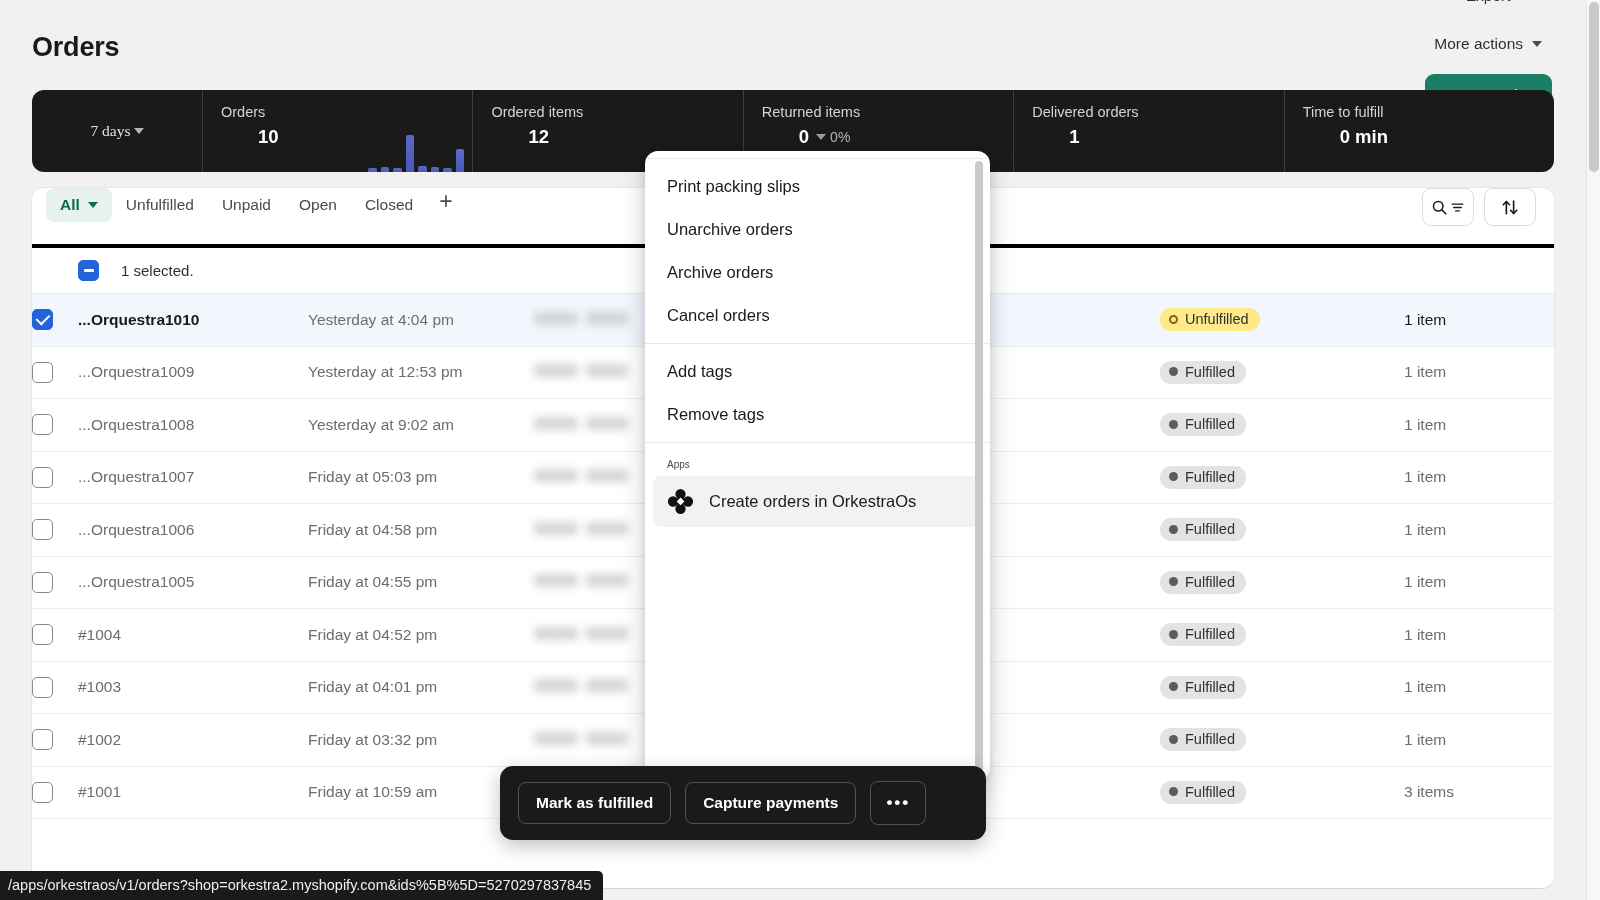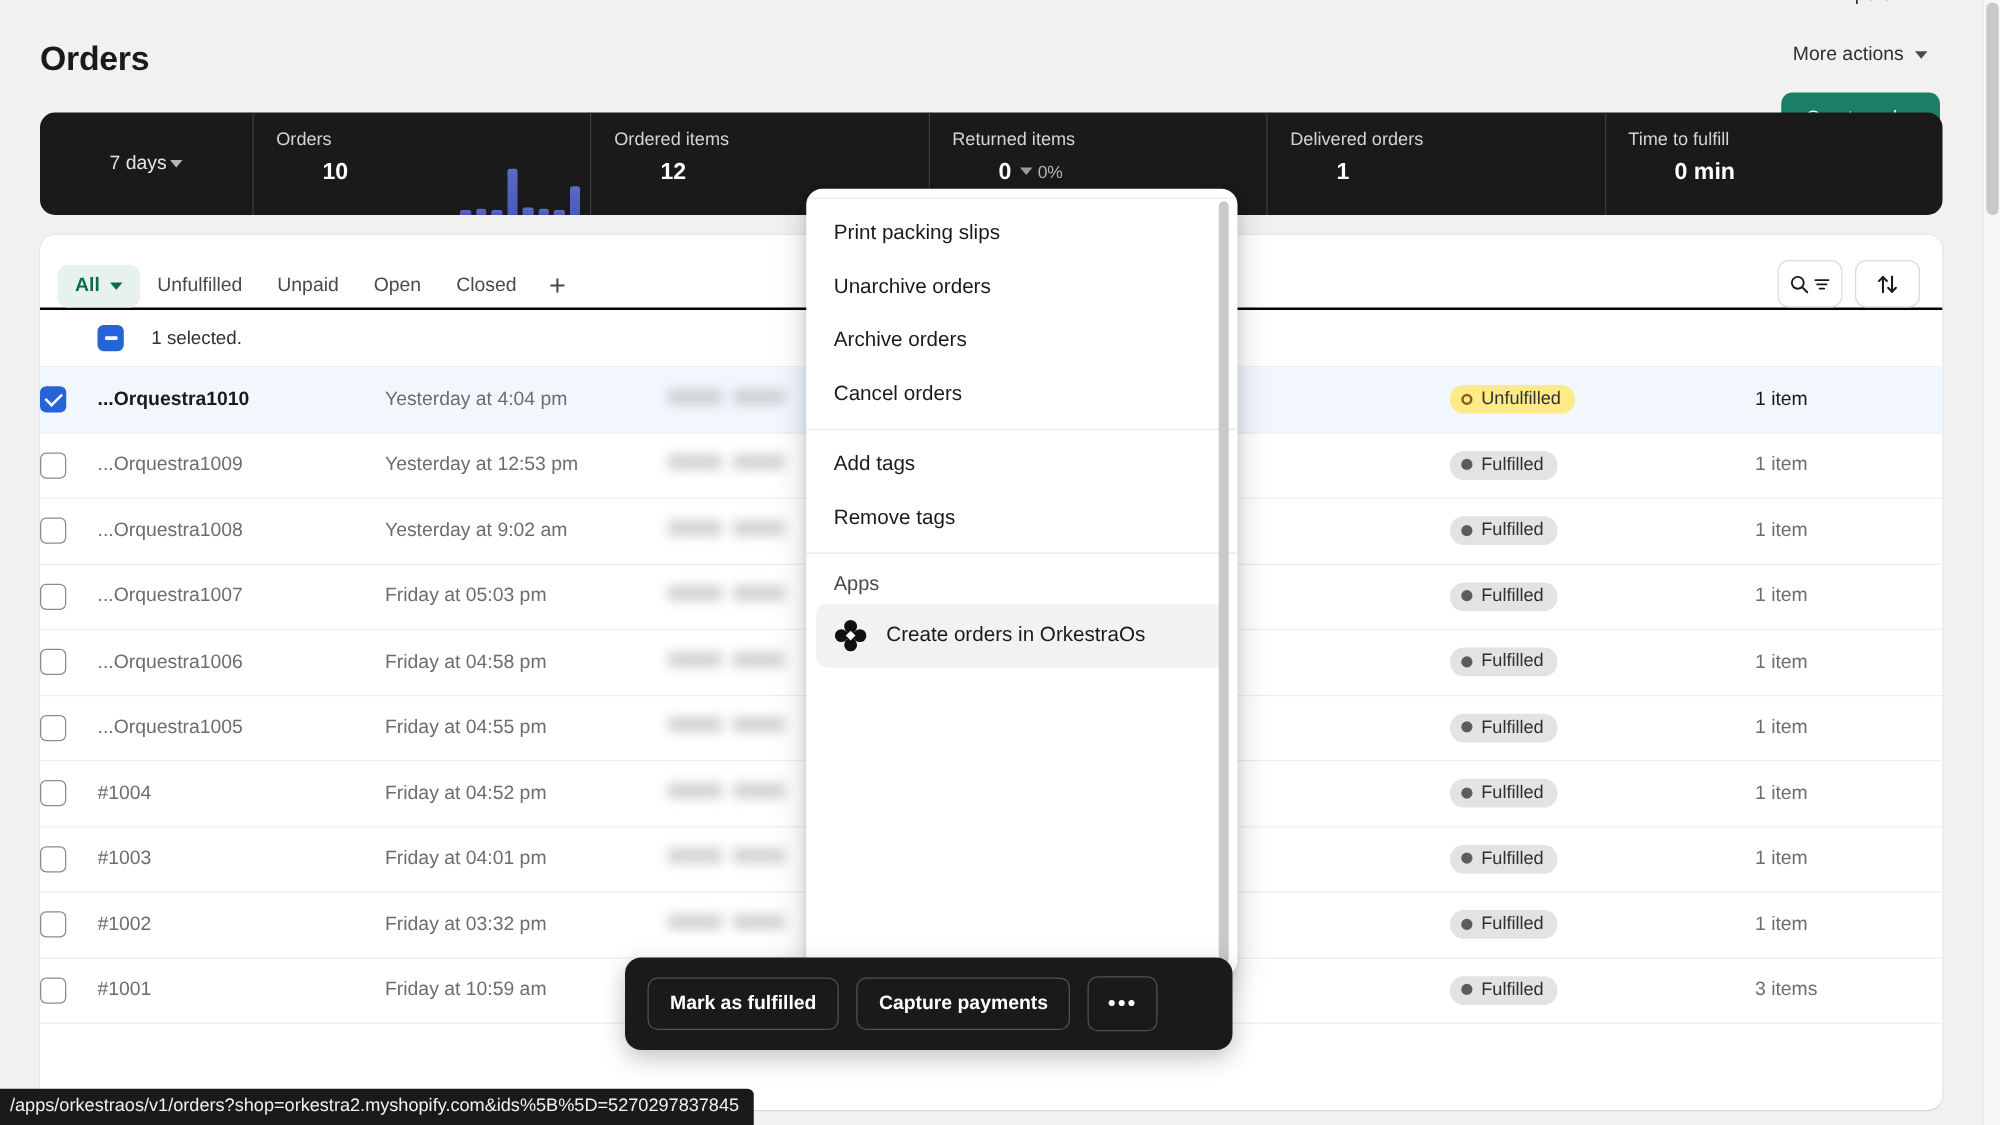--- a/index.html
+++ b/index.html
@@ -128,21 +128,21 @@
   }
   .range-btn {
     display: inline-flex;
     align-items: center;
     gap: 3px;
     color: #e3e3e3;
     font-size: 15.5px;
     background: transparent;
     border: none;
     cursor: pointer;
-    font-family: Liberation Sans, sans-serif;
+    font-family: Liberation Serif, serif;
     padding: 8px 10px;
     border-radius: 8px;
     justify-content: space-between;
   }
   .caret-light {
     width: 0; height: 0;
     border-left: 5px solid transparent;
     border-right: 5px solid transparent;
     border-top: 6px solid #b5b5b5;
   }
@@ -201,24 +201,24 @@
     border-radius: 12px;
     box-shadow: 0 1px 0 rgba(0,0,0,0.07), 0 0 0 1px rgba(0,0,0,0.04);
     overflow: hidden;
     height: 700px;
     position: relative;
   }
 
   
   .tabs-row {
     display: flex;
-    align-items: flex-end;
+    align-items: flex-start;
     height: 60px;
     padding: 0 14px 0 14px;
-    border-bottom: 2px solid #000000;
+    border-bottom: 4px solid #000000;
   }
   .tab {
     font-size: 15.5px;
     color: #4a4a4a;
     padding: 8px 14px;
     border-radius: 8px;
     cursor: pointer;
     background: transparent;
     border: none;
     font-family: inherit;
@@ -412,21 +412,21 @@
     align-items: center;
     gap: 15px;
     font-size: 16.5px;
     color: #1a1a1a;
     padding: 12px 14px;
     border-radius: 8px;
     cursor: pointer;
     white-space: nowrap;
   }
   .menu-section-label {
-    font-size: 16px;
+    font-size: 10px;
     color: #4a4a4a;
     padding: 10px 14px 6px 14px;
     font-weight: 500;
   }
   .menu-item.app {
     background: #f2f2f2;
   }
   .app-icon {
     width: 27px; height: 27px;
     flex: 0 0 auto;

